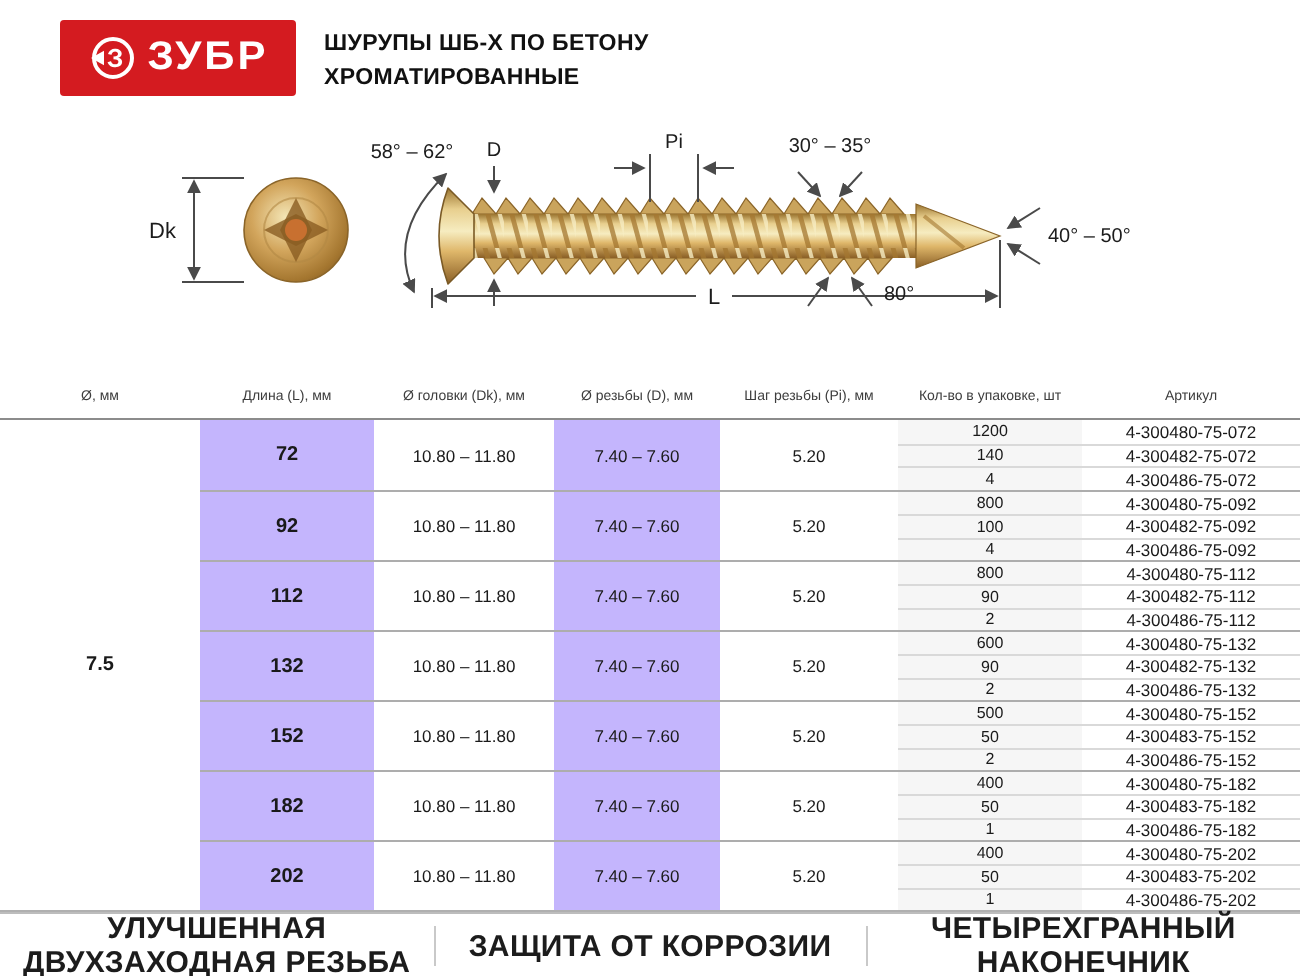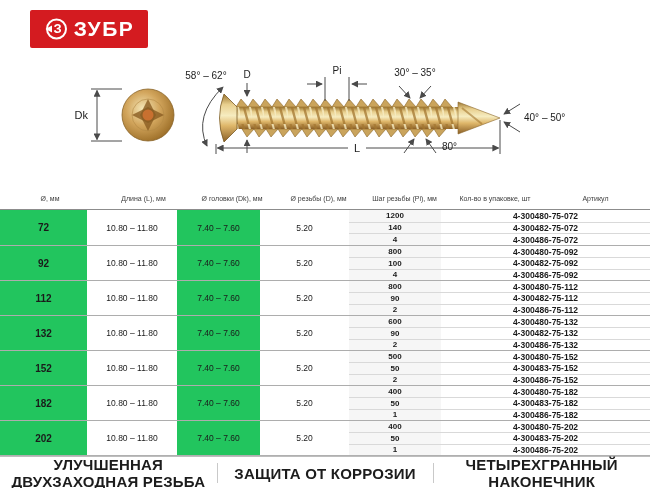--- a/index.html
+++ b/index.html
@@ -24,22 +24,22 @@
          font-size:7px;color:#3d3d3d;text-align:center;}
   .tbody{display:flex;height:245px;}
   .dia-cell{width:100px;display:flex;align-items:center;justify-content:center;
             font-weight:bold;font-size:10px;}
   .groups{flex:1;display:flex;flex-direction:column;}
   .group{height:35px;box-sizing:border-box;display:grid;
          grid-template-columns:87px 90px 83px 89px 1fr;border-top:1px solid #adadad;}
   .group:first-child{border-top:none;}
   .c{display:flex;align-items:center;justify-content:center;font-size:8.5px;}
   .len{font-weight:bold;font-size:10px;}
-  .shade{background:#22c55e;}
-  .packs{grid-column:5;display:grid;grid-template-rows:1fr 1fr 1fr;font-weight:bold;}
+  .shade{background:#c4b5fd;}
+  .packs{grid-column:5;display:grid;grid-template-rows:1fr 1fr 1fr;}
   .pack{display:grid;grid-template-columns:92px 1fr;box-sizing:border-box;
         border-top:1px solid #d9d9d9;font-size:8px;}
   .pack:first-child{border-top:none;}
   .pack .qty{background:#f6f6f6;display:flex;align-items:center;justify-content:center;}
   .pack .sku{display:flex;align-items:center;justify-content:center;font-size:8.5px;}
 
   
   .ftr{height:33px;box-sizing:border-box;border-top:1px solid #bdbdbd;display:flex;align-items:center;}
   .feat{flex:1;text-align:center;font-weight:bold;font-size:15px;letter-spacing:.2px;
         color:#1c1c1c;position:relative;}
@@ -56,20 +56,24 @@
 <div class="page">
 
   <div class="hdr">
     <div class="logo">
       <svg width="24" height="24" viewBox="0 0 24 24">
         <circle cx="12.5" cy="12" r="9.5" fill="none" stroke="#fff" stroke-width="2"></circle>
         <polygon points="1.5,12 8,8.4 8,15.6" fill="#fff"></polygon>
         <text x="13.6" y="16.4" text-anchor="middle" font-family="Liberation Sans,sans-serif" font-size="13" font-weight="bold" fill="#fff">З</text>
       </svg>
       <span class="logo-word">ЗУБР</span>
+    </div>
+    <div class="title">
+      <div>ШУРУПЫ ШБ-Х ПО БЕТОНУ</div>
+      <div>ХРОМАТИРОВАННЫЕ</div>
     </div>
   </div>
 
   <svg class="diagram" width="650" height="130" viewBox="0 0 650 130">
     <defs>
       <radialGradient id="gHead" cx="40%" cy="38%" r="72%">
         <stop offset="0%" stop-color="#f4e6b6"></stop>
           <stop offset="45%" stop-color="#d2a55c"></stop>
         <stop offset="85%" stop-color="#a4762f"></stop>
           <stop offset="100%" stop-color="#8a6128"></stop>
@@ -148,20 +152,21 @@
       <div>Ø, мм</div>
       <div>Длина (L), мм</div>
       <div>Ø головки (Dk), мм</div>
       <div>Ø резьбы (D), мм</div>
       <div>Шаг резьбы (Pi), мм</div>
       <div>Кол-во в упаковке, шт</div>
       <div>Артикул</div>
     </div>
 
     <div class="tbody">
+      <div class="dia-cell">7.5</div>
       <div class="groups">
 
         <div class="group">
           <div class="c len shade">72</div>
           <div class="c">10.80 – 11.80</div>
           <div class="c shade">7.40 – 7.60</div>
           <div class="c">5.20</div>
           <div class="packs">
             <div class="pack">
               <div class="qty">1200</div>

